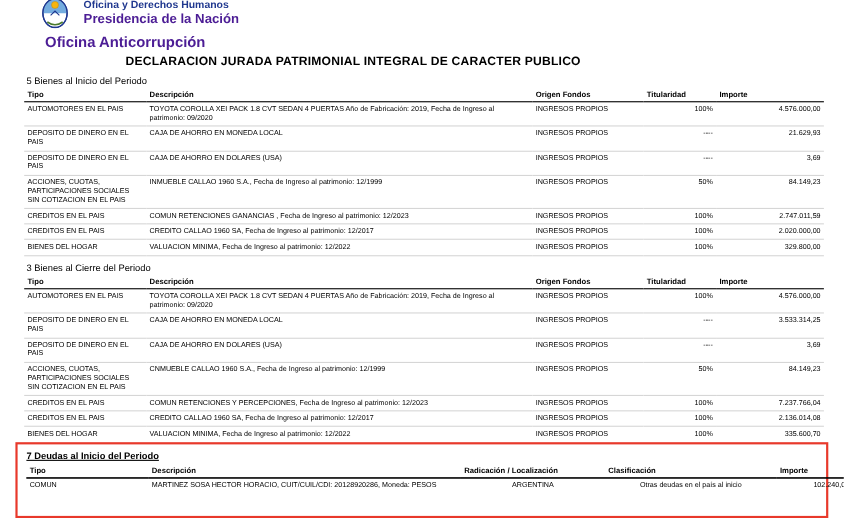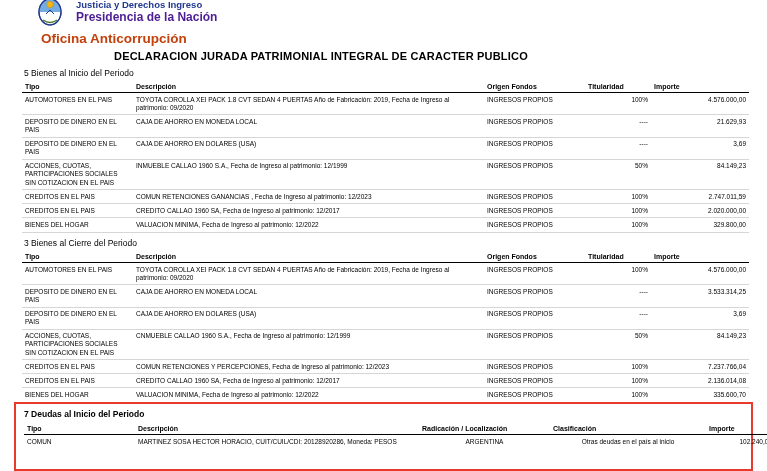--- a/index.html
+++ b/index.html
@@ -60,21 +60,21 @@
     line-height: 14px;
   }
 
   
   .office-title {
     position: absolute;
     top: 31px;
     left: 41px;
     font-size: 13.5px;
     font-weight: bold;
-    color: #c2410c;
+    color: #4c1d95;
   }
   .doc-title {
     position: absolute;
     top: 50px;
     left: 0;
     width: 642px;
     text-align: center;
     font-size: 11px;
     font-weight: bold;
     letter-spacing: 0.2px;
@@ -135,20 +135,21 @@
     border: 2px solid #e8392b;
     box-sizing: border-box;
     padding: 5px 8px 0 8px;
     background: #fff;
   }
   .debt-box .section-title {
     font-size: 8.5px;
     font-weight: bold;
     margin: 0 0 4px 0;
     padding-left: 0;
+    text-decoration: underline;
   }
   table.debt {
     width: 721px;
     border-collapse: collapse;
     table-layout: fixed;
     font-size: 6.5px;
   }
   table.debt thead th {
     font-size: 7px;
     font-weight: bold;
@@ -179,21 +180,21 @@
       <svg width="40" height="26" viewBox="0 0 40 26">
         <ellipse cx="20" cy="12" rx="11" ry="13" fill="#ffffff" stroke="#20388f" stroke-width="1.2"></ellipse>
         <path d="M9 12 a11 13 0 0 1 22 0 z" fill="#74acdf"></path>
         <ellipse cx="20" cy="12" rx="11" ry="13" fill="none" stroke="#20388f" stroke-width="1.2"></ellipse>
         <circle cx="20" cy="4.5" r="3.2" fill="#f6b40e" stroke="#b8860b" stroke-width="0.4"></circle>
         <path d="M16 14 l4 -4 l4 4" fill="none" stroke="#20388f" stroke-width="1"></path>
         <path d="M13 20 q7 5 14 0" fill="none" stroke="#4a7a2c" stroke-width="1.4"></path>
       </svg>
     </div>
     <div class="header-text">
-      <div class="header-line1">Justicia y Derechos Ingreso</div>
+      <div class="header-line1">Oficina y Derechos Humanos</div>
       <div class="header-line2">Presidencia de la Nación</div>
     </div>
   </div>
 
   <div class="office-title">Oficina Anticorrupción</div>
   <div class="doc-title">DECLARACION JURADA PATRIMONIAL INTEGRAL DE CARACTER PUBLICO</div>
 
   <div class="section" style="top:68px;">
     <div class="section-title">5 Bienes al Inicio del Periodo</div>
     <table class="decl">

